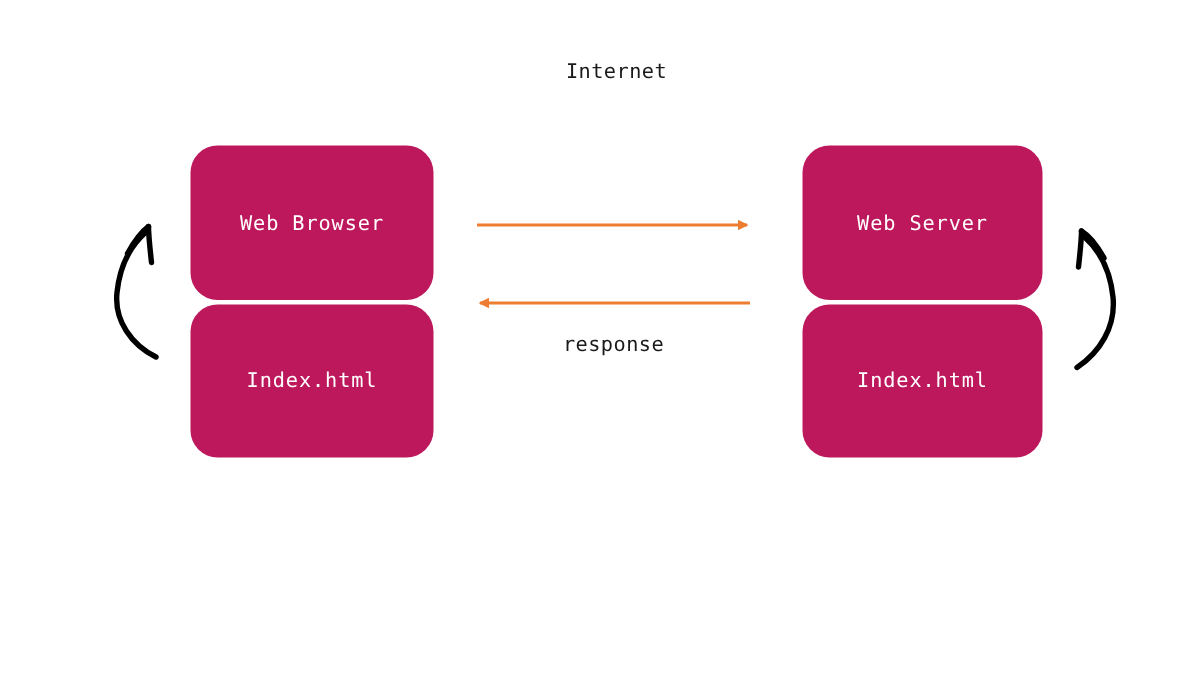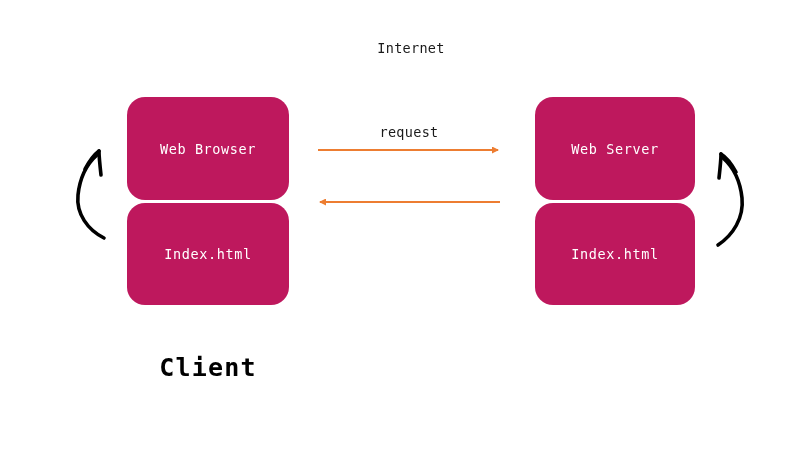--- a/index.html
+++ b/index.html
@@ -72,32 +72,31 @@
   <div class="edge-label" style="left:351px; top:40px; width:120px;">Internet</div>
 
   <div class="node-stack">
     <div class="node-box" style="left:127px; top:97px; width:162px; height:103px;">
       <span class="node-label">Web Browser</span>
     </div>
     <div class="node-box" style="left:127px; top:203px; width:162px; height:102px;">
       <span class="node-label">Index.html</span>
     </div>
   </div>
-  <div class="tier-label" style="left:128px; top:353px; width:160px;">Client</div>
 
   <div class="node-stack">
     <div class="node-box" style="left:535px; top:97px; width:160px; height:103px;">
       <span class="node-label">Web Server</span>
     </div>
     <div class="node-box" style="left:535px; top:203px; width:160px; height:102px;">
       <span class="node-label">Index.html</span>
     </div>
   </div>
 
-  <div class="edge-label" style="left:349px; top:124px; width:120px;">request</div>
+  <div class="edge-label" style="left:349px; top:222px; width:120px;">response</div>
 
   <svg class="overlay" viewBox="0 0 800 450" xmlns="http://www.w3.org/2000/svg">
     <defs>
       <marker id="arrow-right" markerWidth="7" markerHeight="7" refX="6" refY="3.5" orient="auto" markerUnits="userSpaceOnUse">
         <path d="M0,0 L7,3.5 L0,7 z" fill="#ED7D31"></path>
       </marker>
       <marker id="arrow-left" markerWidth="7" markerHeight="7" refX="6" refY="3.5" orient="auto" markerUnits="userSpaceOnUse">
         <path d="M0,0 L7,3.5 L0,7 z" fill="#ED7D31"></path>
       </marker>
     </defs>

